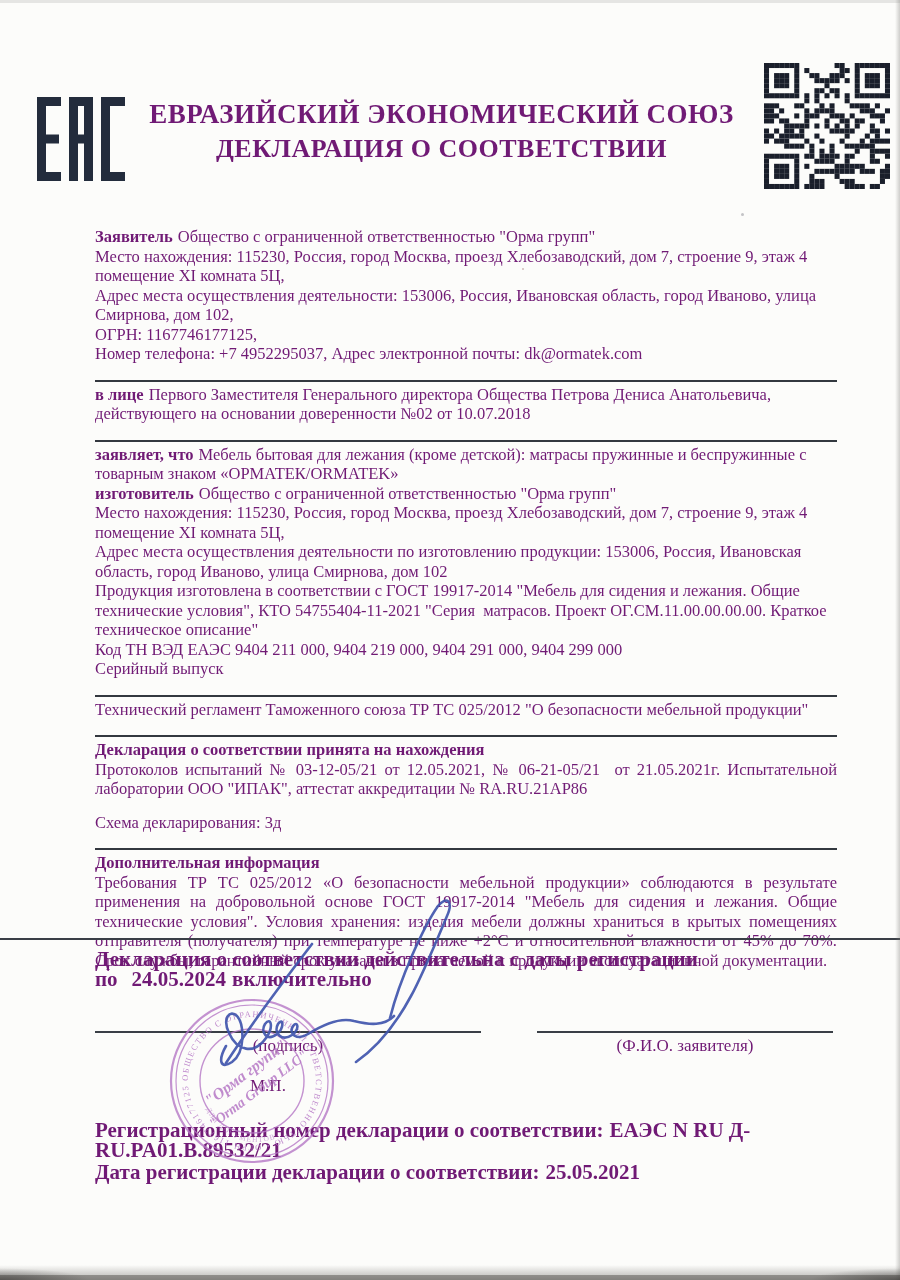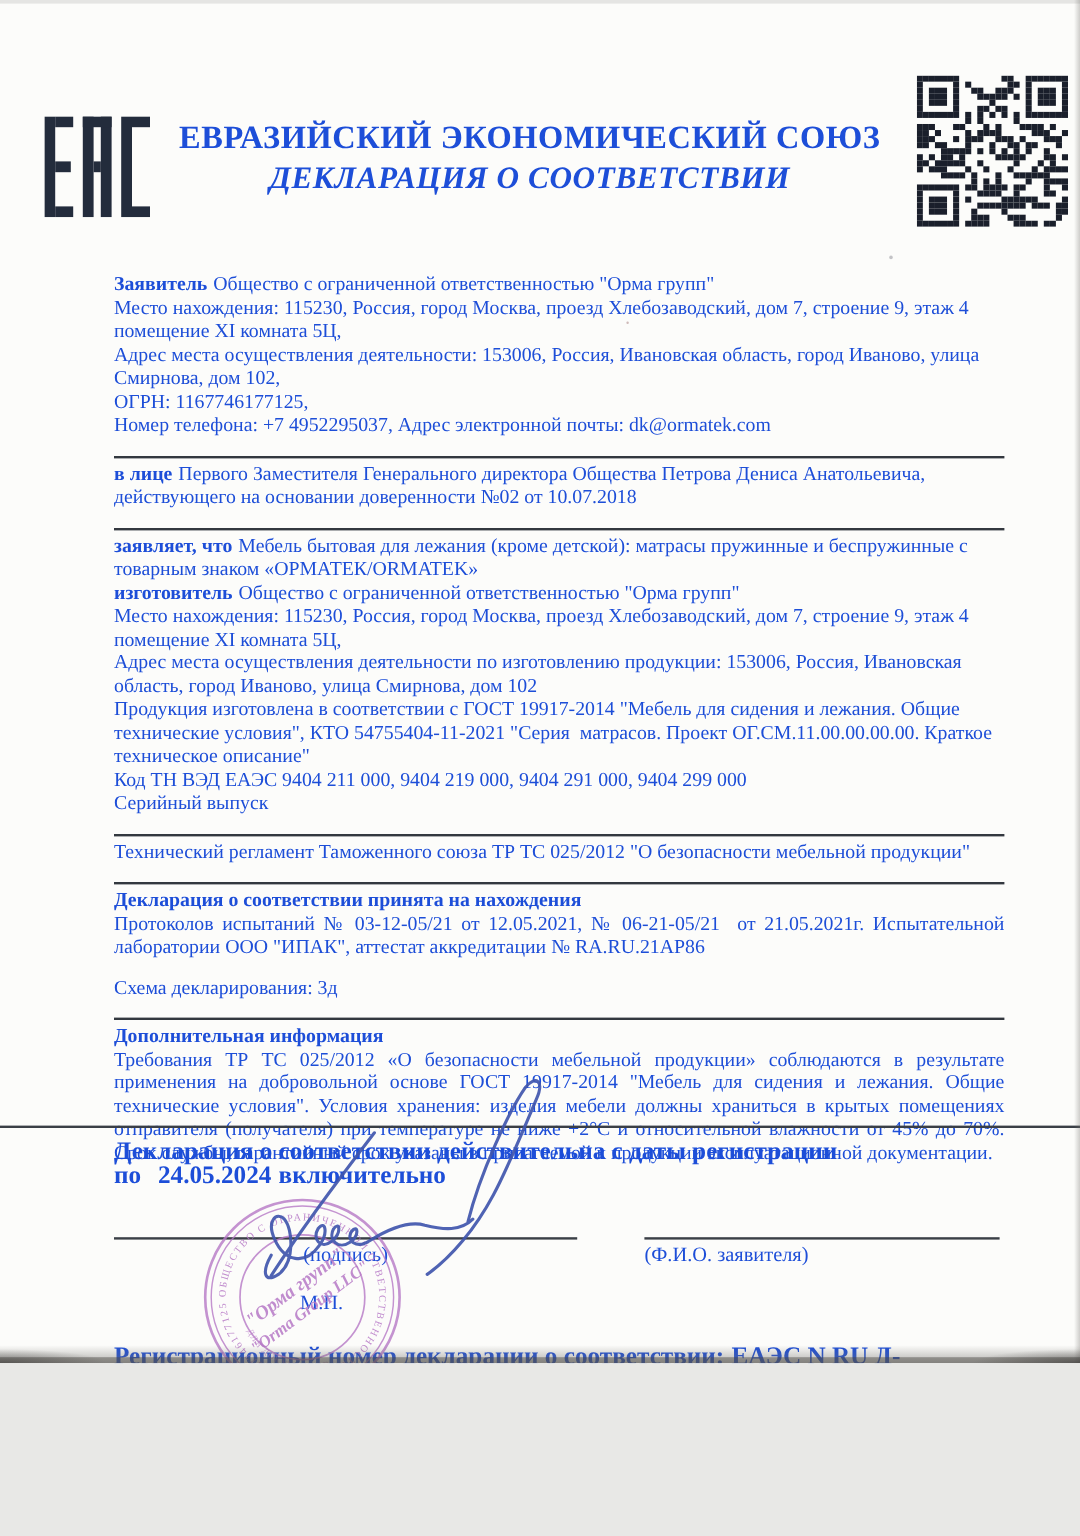--- a/index.html
+++ b/index.html
@@ -1,27 +1,27 @@
 <!DOCTYPE html>
 <html lang="ru"><head>
 <meta charset="utf-8">
 <style>
   html,body{margin:0;padding:0;background:#e8e8e6;}
   .page{
-    position:relative;width:900px;height:1136px;margin:0 auto;
+    position:relative;width:900px;height:1280px;margin:0 auto;
     background:#fcfcfa;overflow:hidden;
     font-family:"Liberation Serif","DejaVu Serif",serif;
-    color:#1d4ed8;
+    color:#701a75;
   }
   
   .header{display:flex;align-items:flex-start;margin-top:60px;}
   .eac-logo{margin:37px 0 0 37px;flex:0 0 auto;}
   .titles{flex:1;text-align:center;padding-top:36px;}
   .title-line1{font-size:27px;font-weight:bold;line-height:36px;letter-spacing:.5px;}
-  .title-line2{font-size:26px;font-weight:bold;line-height:34px;letter-spacing:.5px;font-style:italic;}
+  .title-line2{font-size:26px;font-weight:bold;line-height:34px;letter-spacing:.5px;}
   .qr-box{flex:0 0 auto;width:126px;height:126px;margin:3px 10px 0 6px;}
   
   .content{position:absolute;left:95px;top:0;width:742px;}
   .body-start{margin-top:224px;}
   .sec{padding:3px 0 16px;border-bottom:2px solid #33383f;}
   .sec.noline{border-bottom:none;}
   .sec p,.sec div{margin:0;font-size:16.5px;line-height:19.5px;}
   .lbl{font-weight:bold;margin-right:5px;}
   .txt{white-space:pre-wrap;}
   .just{text-align:justify;text-align-last:left;}
@@ -29,21 +29,21 @@
   
   .abs{position:absolute;font-size:21px;line-height:19.5px;}
   .validity-row{left:95px;top:950px;width:760px;font-weight:bold;}
   .validity-date{margin-left:14px;}
   .validity-suffix{margin-left:6px;}
   .sig-line{border-top:2px solid #3a3f46;height:0;}
   .sig-line-left{left:95px;top:1031px;width:386px;}
   .sig-line-right{left:537px;top:1031px;width:296px;}
   .sig-name{left:537px;top:1009px;width:296px;text-align:center;}
   .cap-left{left:95px;top:1036px;width:386px;text-align:center;font-size:17px;}
-  .cap-right{left:537px;top:1036px;width:296px;font-size:17px;}
+  .cap-right{left:537px;top:1036px;width:296px;text-align:center;font-size:17px;}
   .mp-mark{left:250px;top:1076px;width:240px;text-align:left;font-size:17px;}
   .reg-number{left:95px;top:1121px;width:780px;font-weight:bold;}
   .reg-date{left:95px;top:1163px;width:780px;font-weight:bold;}
   .reg-val{margin-left:6px;}
   
   .sig-overlay{position:absolute;left:140px;top:878px;width:380px;height:330px;pointer-events:none;}
   
   .edge-bottom{position:absolute;left:0;right:0;bottom:0;height:15px;
     background:linear-gradient(to bottom,rgba(110,108,104,0),rgba(110,108,104,.5));}
   .edge-bottom-dark{position:absolute;left:0;right:0;bottom:0;height:5px;background:rgba(70,68,64,.45);}

